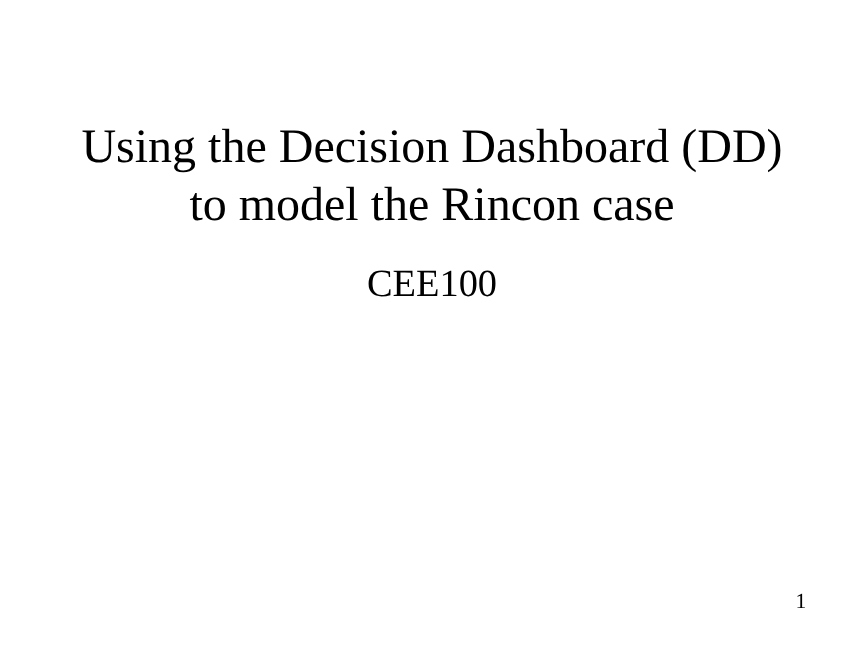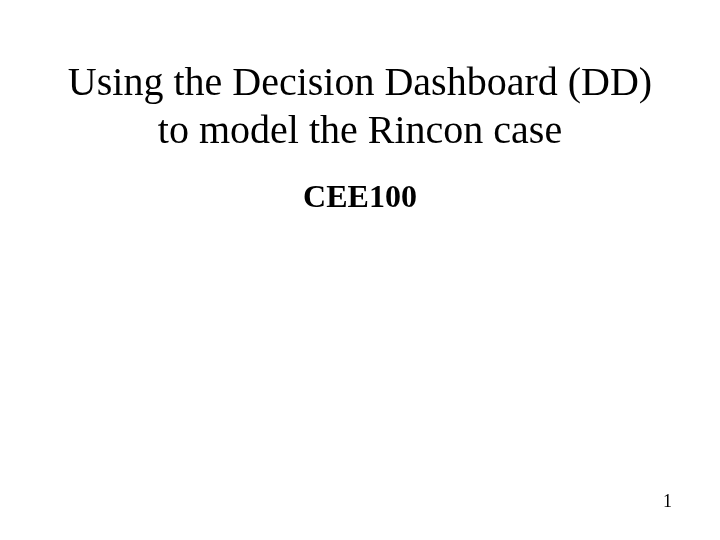--- a/index.html
+++ b/index.html
@@ -14,33 +14,33 @@
       font-family: "Times New Roman", Times, serif;
       position: relative;
       overflow: hidden;
     }
     .slide {
       width: 100%;
       height: 100%;
       display: flex;
       flex-direction: column;
       align-items: center;
-      padding-top: 58px;
+      padding-top: 98px;
     }
     .title {
       font-size: 40px;
       font-weight: normal;
       text-align: center;
       color: #000000;
       line-height: 1.2;
       max-width: 620px;
     }
     .subtitle {
       font-size: 32px;
-      font-weight: bold;
+      font-weight: normal;
       text-align: center;
       color: #000000;
       margin-top: 24px;
     }
     .page-number {
       position: absolute;
       bottom: 28px;
       right: 48px;
       font-size: 18px;
       color: #000000;

